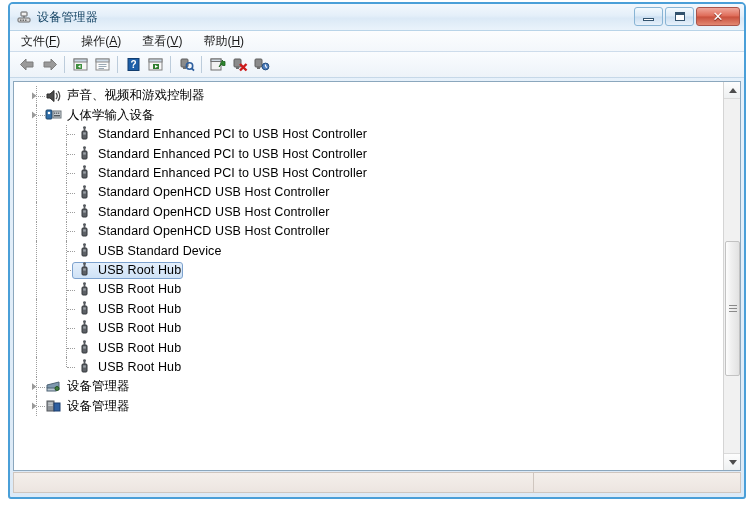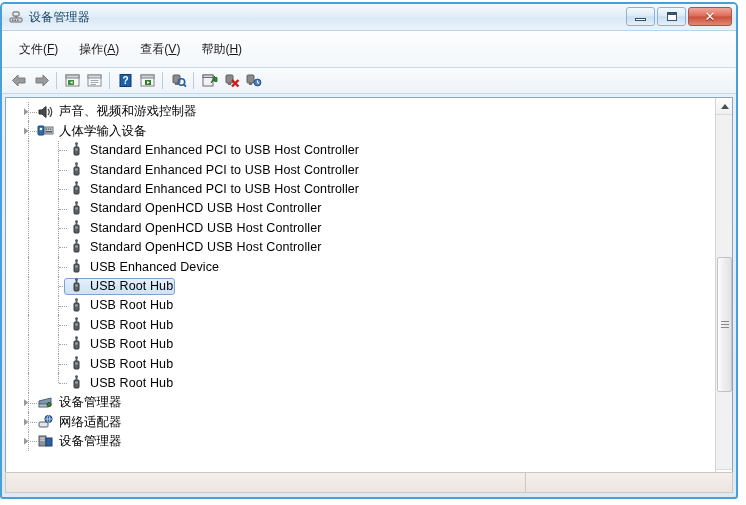--- a/index.html
+++ b/index.html
@@ -10,21 +10,21 @@
   body {
     width: 746px;
     height: 505px;
     overflow: hidden;
     font-family: "Liberation Sans", "DejaVu Sans", sans-serif;
   }
 
   
   .window {
     position: absolute;
-    left: 0;
+    left: 8px;
     top: 2px;
     width: 738px;
     height: 497px;
     border: 2px solid #4a9fd8;
     border-radius: 5px 5px 3px 3px;
     background: linear-gradient(180deg, #e8f2fb 0%, #dceaf7 100%);
     box-sizing: border-box;
     overflow: hidden;
   }
 
@@ -91,26 +91,26 @@
   .glyph-close {
     color: #ffffff;
     font-size: 13px;
     font-weight: bold;
     line-height: 1;
     text-shadow: 0 1px 1px rgba(90,20,10,.8);
   }
 
   
   .menubar {
-    height: 37px;
+    height: 21px;
     background: linear-gradient(180deg, #fcfdfe 0%, #f3f7fb 100%);
     border-bottom: 1px solid #cddceb;
     display: flex;
     align-items: center;
-    padding-left: 17px;
+    padding-left: 11px;
     box-sizing: border-box;
   }
   .menu-item {
     font-size: 12px;
     color: #1a1a1a;
     padding: 2px 9px 2px 0;
     margin-right: 12px;
     white-space: nowrap;
     cursor: default;
   }
@@ -588,21 +588,21 @@
           <div class="vline" style="left: 22px; top: 0px; height: 19.4px;"></div>
           <div class="vline" style="left: 52px; top: 0px; height: 19.4px;"></div>
           <div class="hline" style="left: 53px; width: 8px;"></div>
           <div class="rowinner" style="position: absolute; left: 62px; top: 0px; height: 19.4px;">
             <span class="icon-box"><svg width="17" height="16" viewBox="0 0 17 16">
                 <rect x="6" y="5" width="5" height="8" rx="1" fill="#5d6166" stroke="#35383c" stroke-width="1"></rect>
                 <rect x="7.2" y="6.4" width="2.6" height="2.2" fill="#9aa0a6"></rect>
                 <rect x="7.6" y="1.5" width="1.8" height="3.5" fill="#55595e"></rect>
                 <circle cx="8.5" cy="1.6" r="1.4" fill="#55595e"></circle>
               </svg></span>
-            <span class="node-label en">USB Enhanced Device</span>
+            <span class="node-label en">USB Standard Device</span>
           </div>
         </div>
         <div class="row">
           <div class="vline" style="left: 22px; top: 0px; height: 19.4px;"></div>
           <div class="vline" style="left: 52px; top: 0px; height: 19.4px;"></div>
           <div class="hline" style="left: 53px; width: 8px;"></div>
           <div class="sel" style="left: 58px; top: 1px; height: 17.4px; width: 111.2px;"></div>
           <div class="rowinner" style="position: absolute; left: 62px; top: 0px; height: 19.4px;">
             <span class="icon-box"><svg width="17" height="16" viewBox="0 0 17 16">
                 <rect x="6" y="5" width="5" height="8" rx="1" fill="#5d6166" stroke="#35383c" stroke-width="1"></rect>
@@ -689,36 +689,20 @@
           <div class="twisty" style="left: 14px;">
             <div class="tri-closed"></div>
           </div>
           <div class="rowinner" style="position: absolute; left: 31px; top: 0px; height: 19.4px;">
             <span class="icon-box"><svg width="17" height="16" viewBox="0 0 17 16">
                 <path d="M2 6 L14 3 L14 11 L2 9 Z" fill="#7f98ae" stroke="#4d6274" stroke-width="1" stroke-linejoin="round"></path>
                 <rect x="2" y="9" width="9" height="3" fill="#b9c6d1" stroke="#4d6274" stroke-width="1"></rect>
                 <circle cx="12" cy="9.5" r="2" fill="#3f7f3f" stroke="#23521f" stroke-width="1"></circle>
               </svg></span>
             <span class="node-label cn">设备管理器</span>
-          </div>
-        </div>
-        <div class="row">
-          <div class="vline" style="left: 22px; top: 0px; height: 19.4px;"></div>
-          <div class="dash-small" style="left: 24px; width: 7px;"></div>
-          <div class="twisty" style="left: 14px;">
-            <div class="tri-closed"></div>
-          </div>
-          <div class="rowinner" style="position: absolute; left: 31px; top: 0px; height: 19.4px;">
-            <span class="icon-box"><svg width="17" height="16" viewBox="0 0 17 16">
-                <rect x="2" y="8" width="9" height="5" rx="1" fill="#e2e5e8" stroke="#5c6268" stroke-width="1"></rect>
-                <circle cx="11.5" cy="5" r="3.6" fill="#2f63a8" stroke="#1d3f6d" stroke-width="1"></circle>
-                <ellipse cx="11.5" cy="5" rx="1.4" ry="3.6" fill="none" stroke="#cfe0f4" stroke-width="0.8"></ellipse>
-                <line x1="7.9" y1="5" x2="15.1" y2="5" stroke="#cfe0f4" stroke-width="0.8"></line>
-              </svg></span>
-            <span class="node-label cn">网络适配器</span>
           </div>
         </div>
         <div class="row">
           <div class="vline" style="left: 22px; top: 0px; height: 19.4px;"></div>
           <div class="dash-small" style="left: 24px; width: 7px;"></div>
           <div class="twisty" style="left: 14px;">
             <div class="tri-closed"></div>
           </div>
           <div class="rowinner" style="position: absolute; left: 31px; top: 0px; height: 19.4px;">
             <span class="icon-box"><svg width="17" height="16" viewBox="0 0 17 16">

